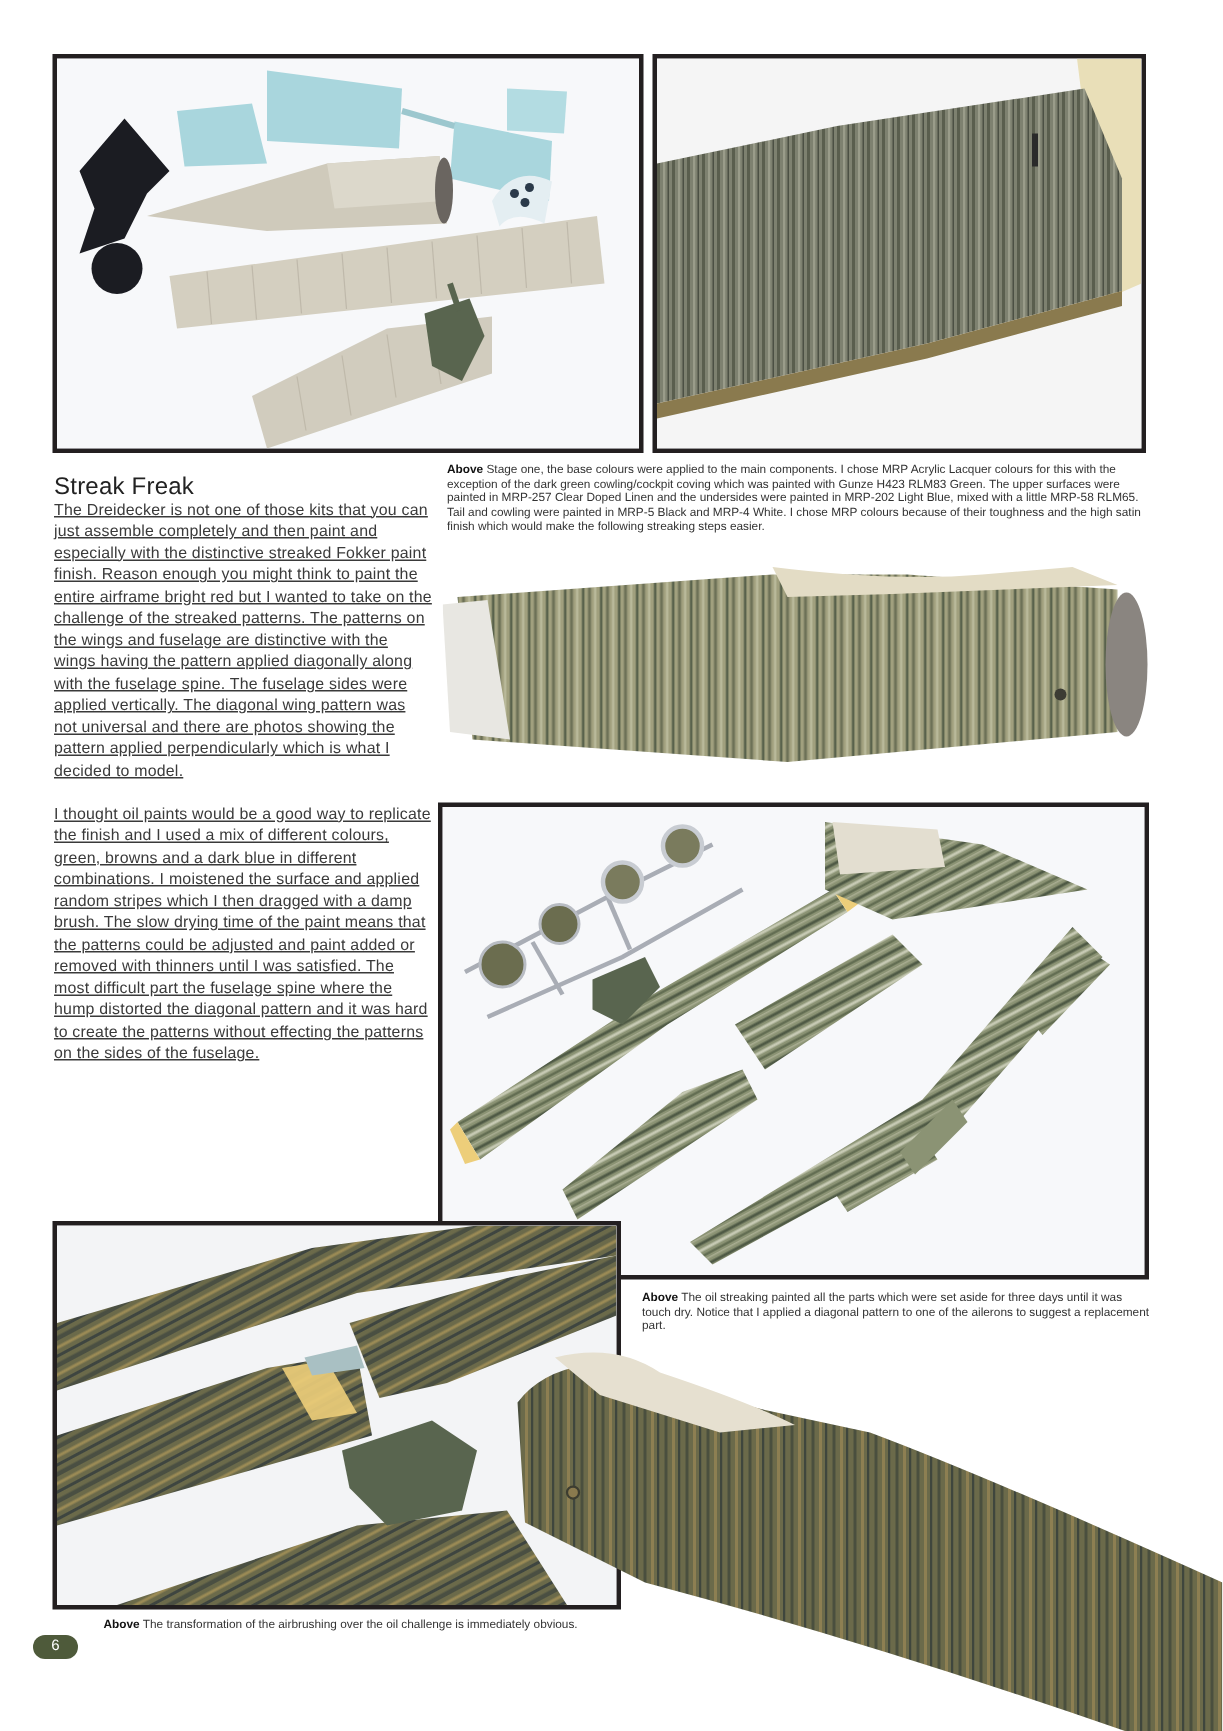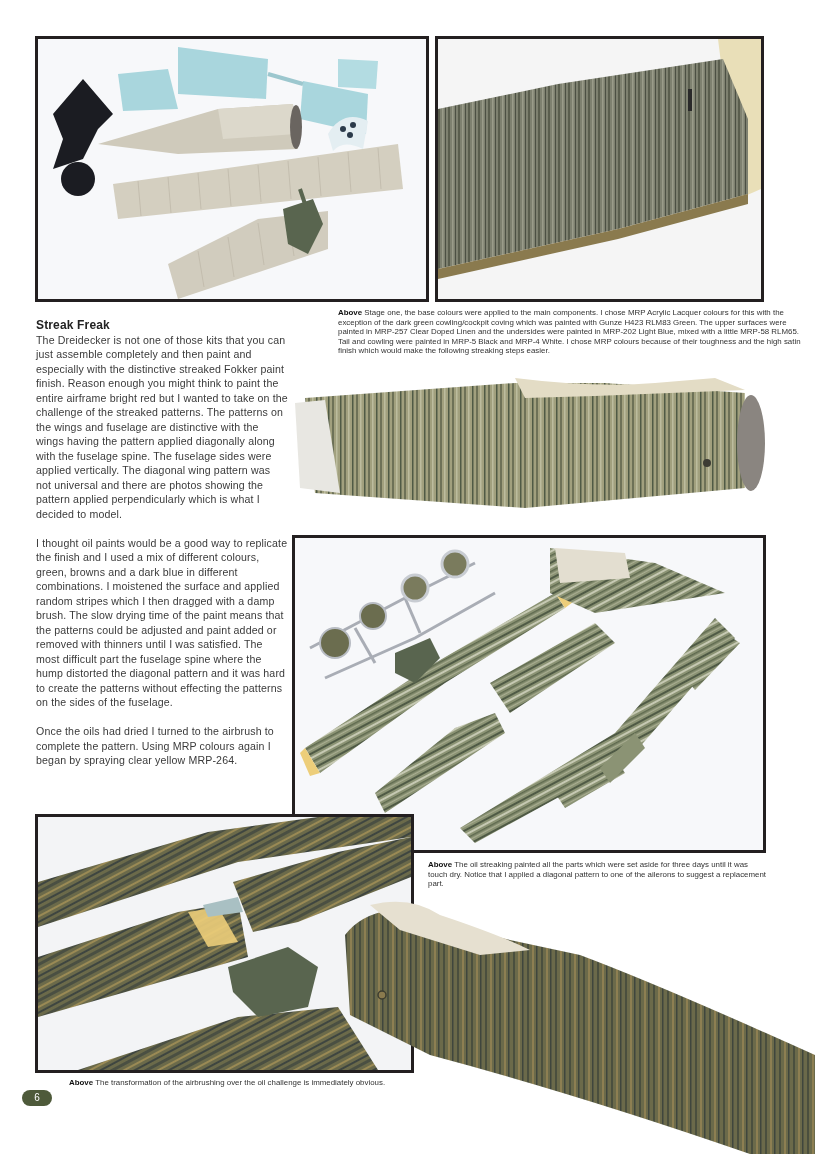--- a/index.html
+++ b/index.html
@@ -18,23 +18,23 @@
     }
     .photo-svg { position: absolute; left: 0; top: 0; width: 100%; height: 100%; }
     .freephoto { position: absolute; overflow: hidden; }
 
     .body-text {
       position: absolute; left: 36px; width: 252px;
       font-size: 10.6px; line-height: 14.5px; color: #3a3a3a;
       letter-spacing: 0.15px;
     }
     .body-text h3 {
-      margin: 0; font-size: 12px; line-height: 14.5px; font-weight: bold; color: #222;
-    }
-    .body-text p { margin: 0 0 14.5px 0; }
+      margin: 0; font-size: 16px; line-height: 14.5px; font-weight: normal; color: #222;
+    }
+    .body-text p { margin: 0 0 14.5px 0; text-decoration: underline; }
 
     .caption {
       position: absolute; font-size: 7.9px; line-height: 9.6px; color: #333;
     }
     .caption b { color: #111; }
 
     .page-badge {
       position: absolute; left: 22px; top: 1090px; width: 30px; height: 16px;
       border-radius: 8px; background: #4e5a3a; color: #fff;
       font-size: 10px; line-height: 16px; text-align: center;
@@ -202,24 +202,23 @@
     <path d="M15,40 Q30,20 60,15 L180,45 L250,60 Q330,90 485,160 L485,259 L420,259 Q250,200 100,160 L20,120 Z" fill="url(#olive2)"></path>
     <path d="M40,10 Q80,0 110,20 Q170,40 200,55 L150,60 L70,35 Z" fill="#e6e0d0"></path>
     <circle cx="52" cy="100" r="4" fill="#8a7a4e" stroke="#3d3d30" stroke-width="1.5"></circle>
   </svg>
 </div>
 
 <div class="body-text" style="top:318px;">
   <h3>Streak Freak</h3>
   <p>The Dreidecker is not one of those kits that you can just assemble completely and then paint and especially with the distinctive streaked Fokker paint finish. Reason enough you might think to paint the entire airframe bright red but I wanted to take on the challenge of the streaked patterns. The patterns on the wings and fuselage are distinctive with the wings having the pattern applied diagonally along with the fuselage spine. The fuselage sides were applied vertically. The diagonal wing pattern was not universal and there are photos showing the pattern applied perpendicularly which is what I decided to model.</p>
   <p>I thought oil paints would be a good way to replicate the finish and I used a mix of different colours, green, browns and a dark blue in different combinations. I moistened the surface and applied random stripes which I then dragged with a damp brush. The slow drying time of the paint means that the patterns could be adjusted and paint added or removed with thinners until I was satisfied. The most difficult part the fuselage spine where the hump distorted the diagonal pattern and it was hard to create the patterns without effecting the patterns on the sides of the fuselage.</p>
-  <p>Once the oils had dried I turned to the airbrush to complete the pattern. Using MRP colours again I began by spraying clear yellow MRP-264.</p>
-</div>
-
-<div class="caption" style="left:298px; top:308px; width:470px;margin-left:40px;">
+</div>
+
+<div class="caption" style="left:298px; top:308px; width:470px;">
   <b>Above</b><span> Stage one, the base colours were applied to the main components. I chose MRP Acrylic Lacquer colours for this with the exception of the dark green cowling/cockpit coving which was painted with Gunze H423 RLM83 Green. The upper surfaces were painted in MRP-257 Clear Doped Linen and the undersides were painted in MRP-202 Light Blue, mixed with a little MRP-58 RLM65. Tail and cowling were painted in MRP-5 Black and MRP-4 White. I chose MRP colours because of their toughness and the high satin finish which would make the following streaking steps easier.</span>
 </div>
 
 <div class="caption" style="left:428px; top:860px; width:340px;">
   <b>Above</b><span> The oil streaking painted all the parts which were set aside for three days until it was touch dry. Notice that I applied a diagonal pattern to one of the ailerons to suggest a replacement part.</span>
 </div>
 
 <div class="caption" style="left:69px; top:1078px; width:320px;">
   <b>Above</b><span> The transformation of the airbrushing over the oil challenge is immediately obvious.</span>
 </div>

